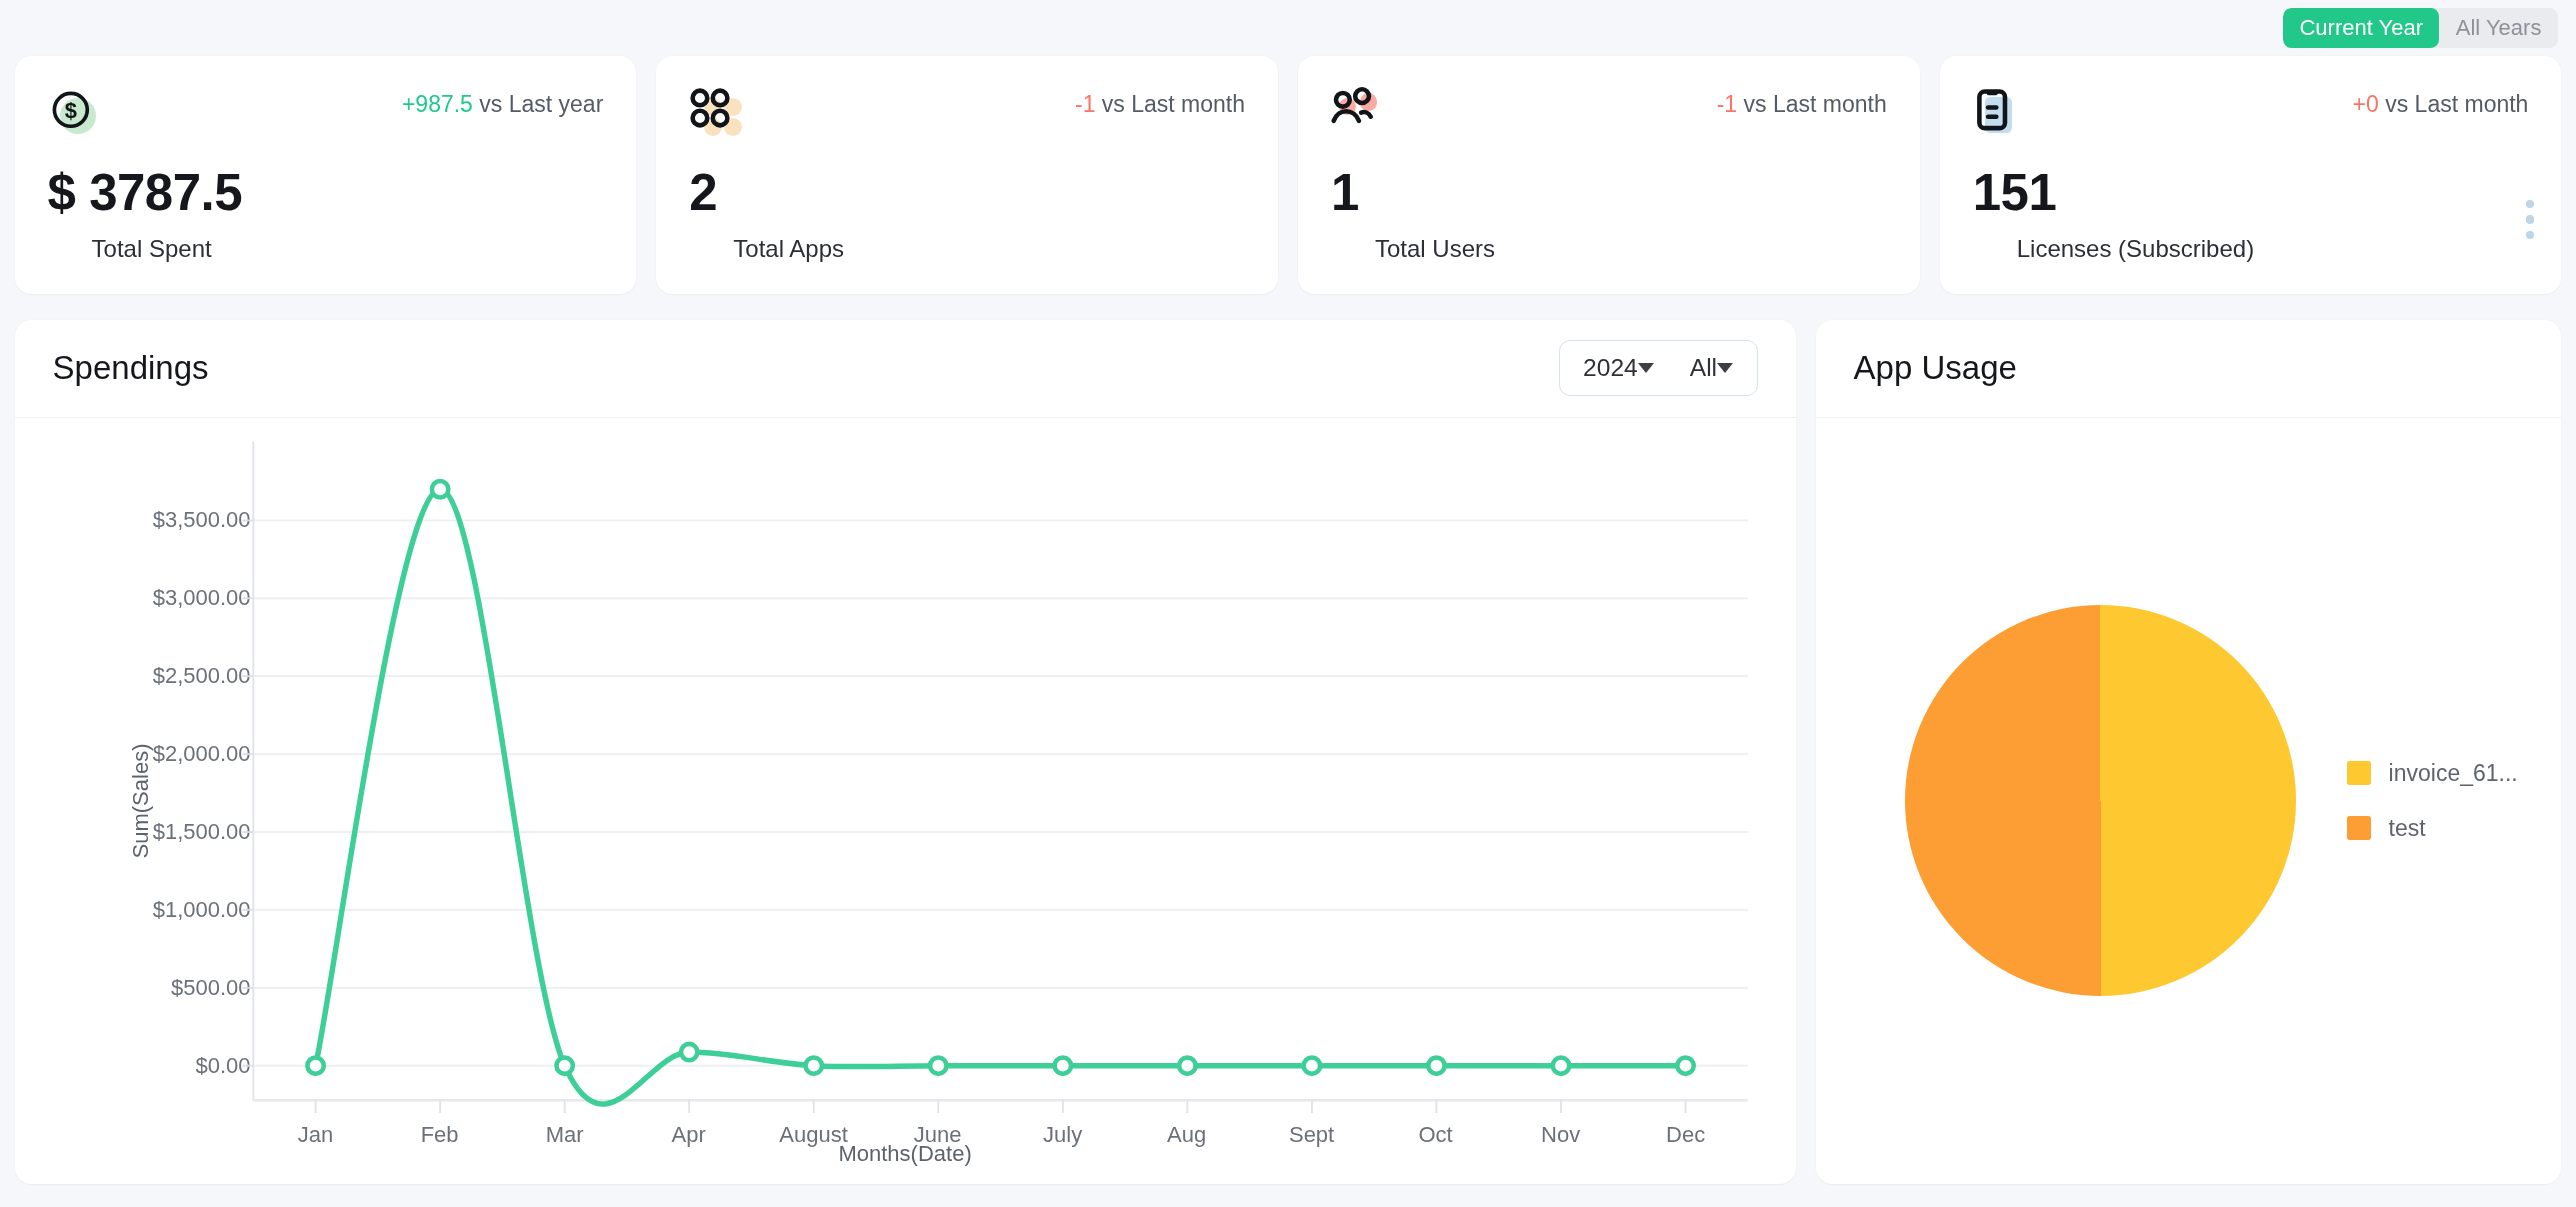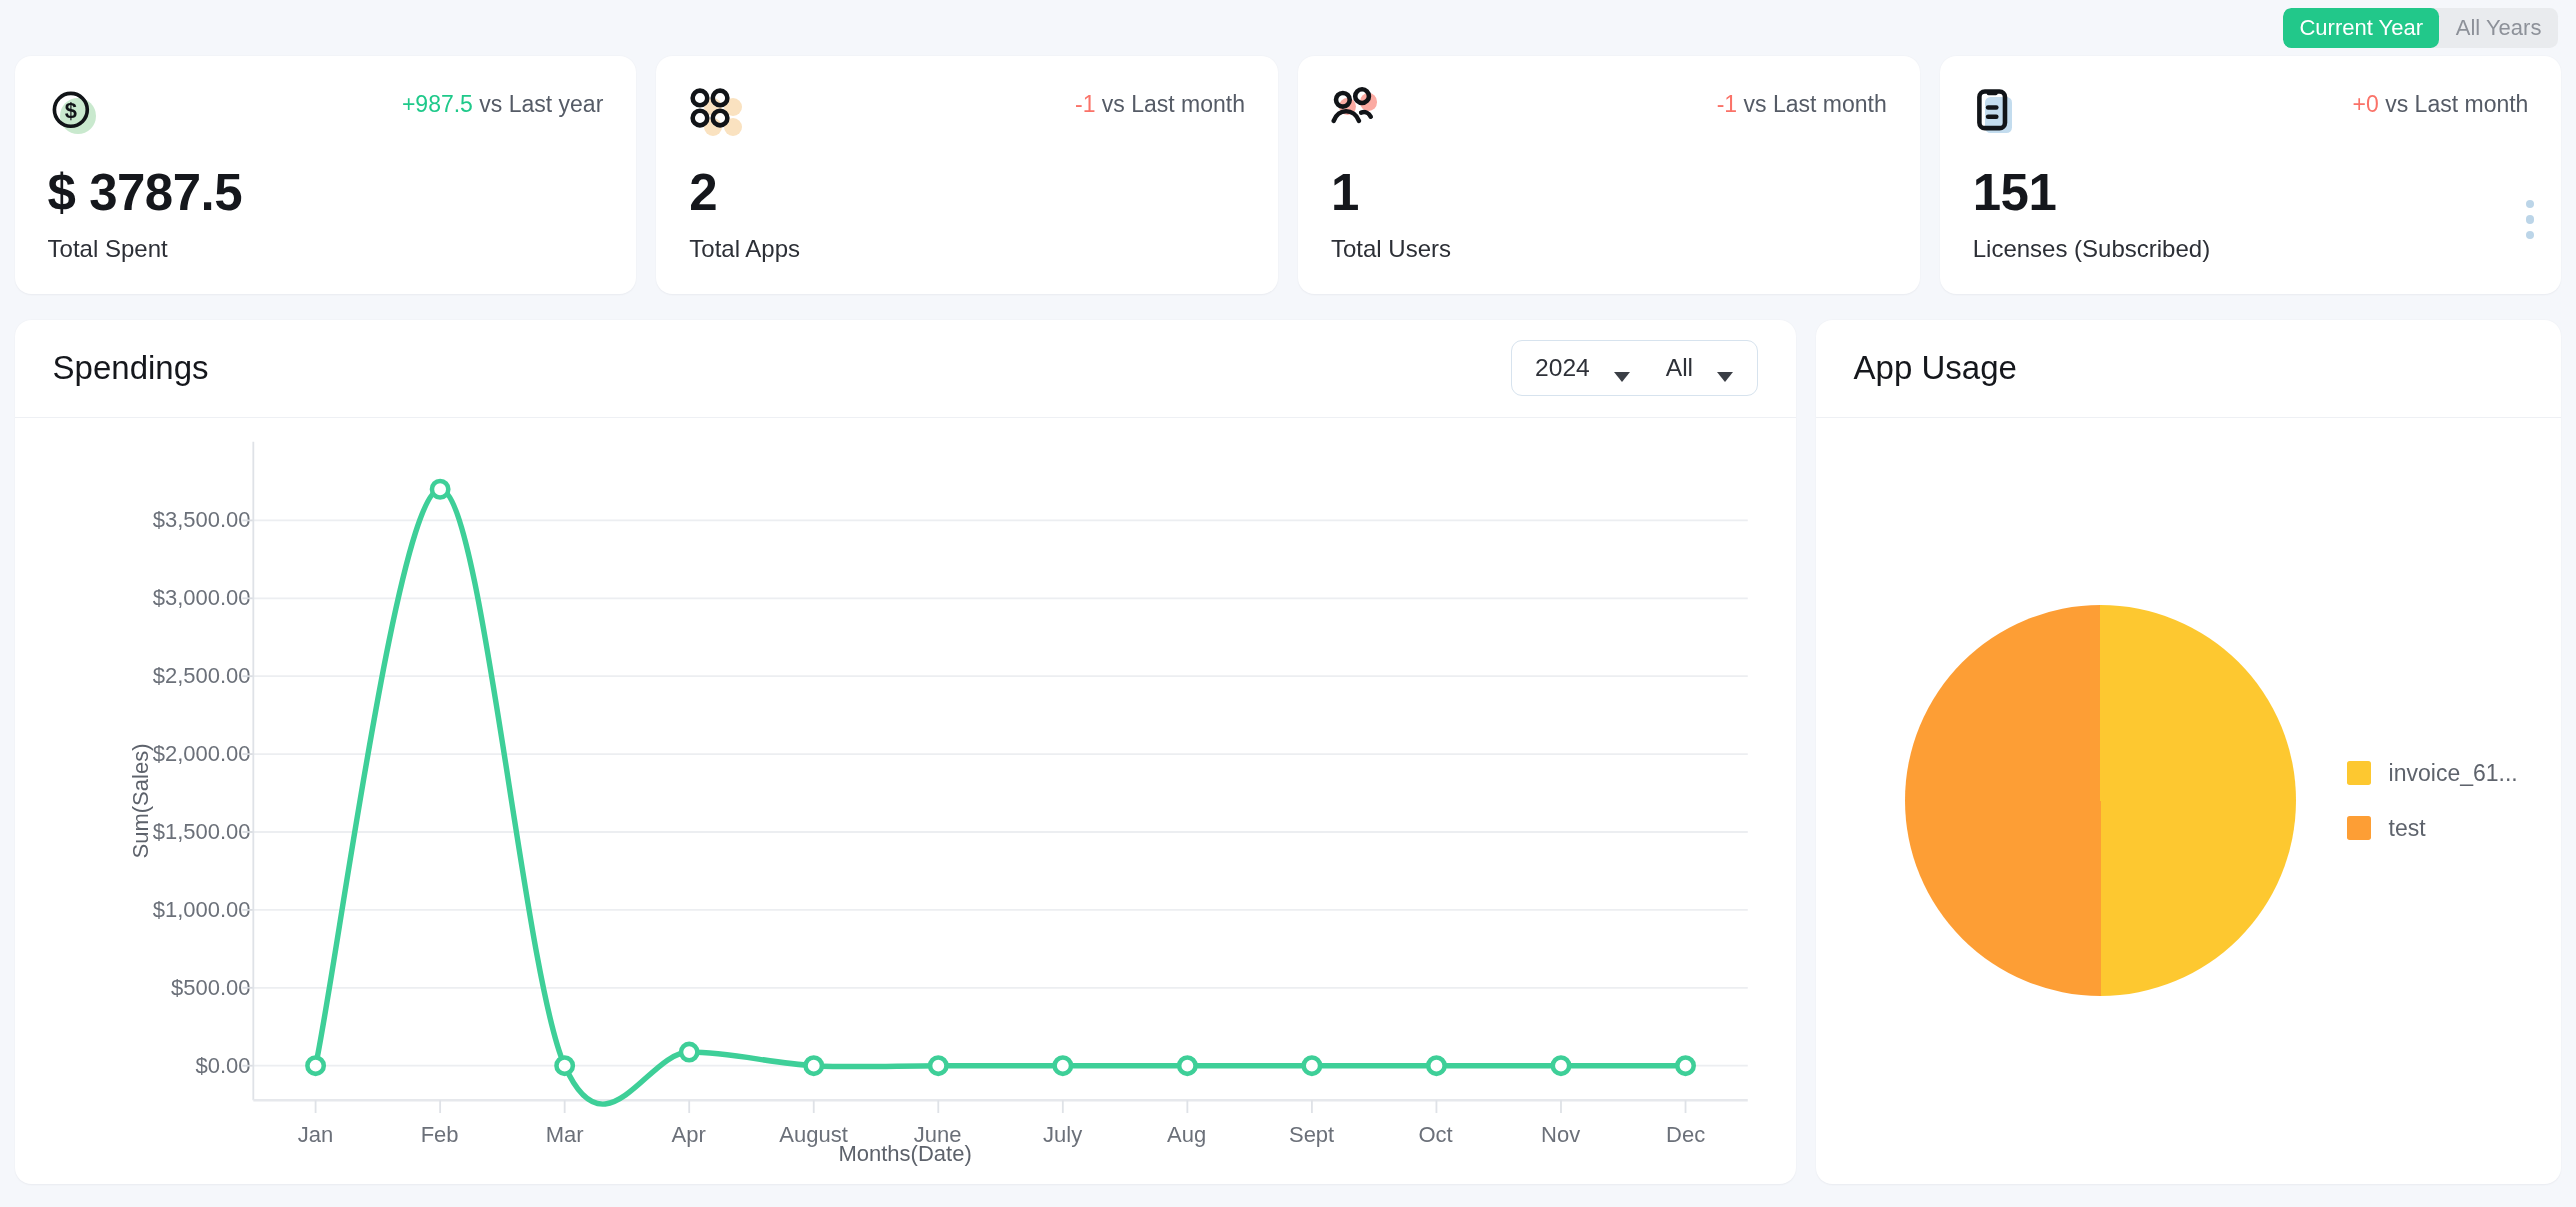--- a/index.html
+++ b/index.html
@@ -35,21 +35,21 @@
     box-shadow: 0 0.9px 1.8px rgba(16,24,40,.05);
   }
   .card-top { display: flex; align-items: flex-start; justify-content: space-between; height: 73px; }
   .delta { font-size: 23px; color: #555b66; white-space: nowrap; padding-top: 3.6px; }
   .delta .up   { color: #1fc98a; }
   .delta .down { color: #fa7268; }
   .stat-value {
     font-size: 51px; font-weight: 700; color: #15171c;
     letter-spacing: -0.5px; line-height: 1; margin-top: 7.3px;
   }
-  .stat-label { font-size: 24px; color: #2c2f36; margin-top: 16.4px; }
+  .stat-label { font-size: 24px; color: #2c2f36; margin-top: 16.4px; margin-left: 44px; }
 
   
   .ic { position: relative; width: 53px; height: 53px; }
   .ic svg { position: relative; z-index: 2; display: block; }
   .ic .blob { position: absolute; z-index: 1; border-radius: 50%; }
 
   .dots-menu { position: absolute; right: 27px; bottom: 55px; display: flex; flex-direction: column; gap: 7.3px; cursor: pointer; }
   .dots-menu i { width: 8.2px; height: 8.2px; border-radius: 50%; background: #bcd5e8; display: block; }
 
   
@@ -57,21 +57,21 @@
   .panel { background: #ffffff; border-radius: 16.4px; box-shadow: 0 0.9px 1.8px rgba(16,24,40,.05); }
   .panel-spend { flex: 0 0 1781px; display: flex; flex-direction: column; }
   .panel-usage { flex: 1 1 0; display: flex; flex-direction: column; }
   .panel-head {
     height: 98px; display: flex; align-items: center; justify-content: space-between;
     padding: 0 38px; border-bottom: 0.9px solid #eef0f4;
   }
   .panel-title { font-size: 33px; color: #15171c; font-weight: 400; }
 
   .selects { display: flex; align-items: center; border: 0.9px solid #d7e3ee; border-radius: 11px; height: 56px; padding: 0 5.5px; }
-  .sel { display: flex; align-items: flex-end; gap: 24px; padding: 0 18px; cursor: pointer; }
+  .sel { display: flex; align-items: center; gap: 0; padding: 0 18px; cursor: pointer; }
   .sel-txt { font-size: 24.6px; color: #2e3138; }
   .caret { width: 0; height: 0; border-left: 8.2px solid transparent; border-right: 8.2px solid transparent; border-top: 10px solid #3b3f46; }
 
   .panel-body { flex: 1 1 auto; position: relative; }
 
   
   .chart-wrap { position: absolute; inset: 0; }
   .y-title {
     position: absolute; left: 69px; top: 50%; transform: translateY(-50%) rotate(-90deg);
     transform-origin: center; font-size: 22px; color: #5d626b; white-space: nowrap;

